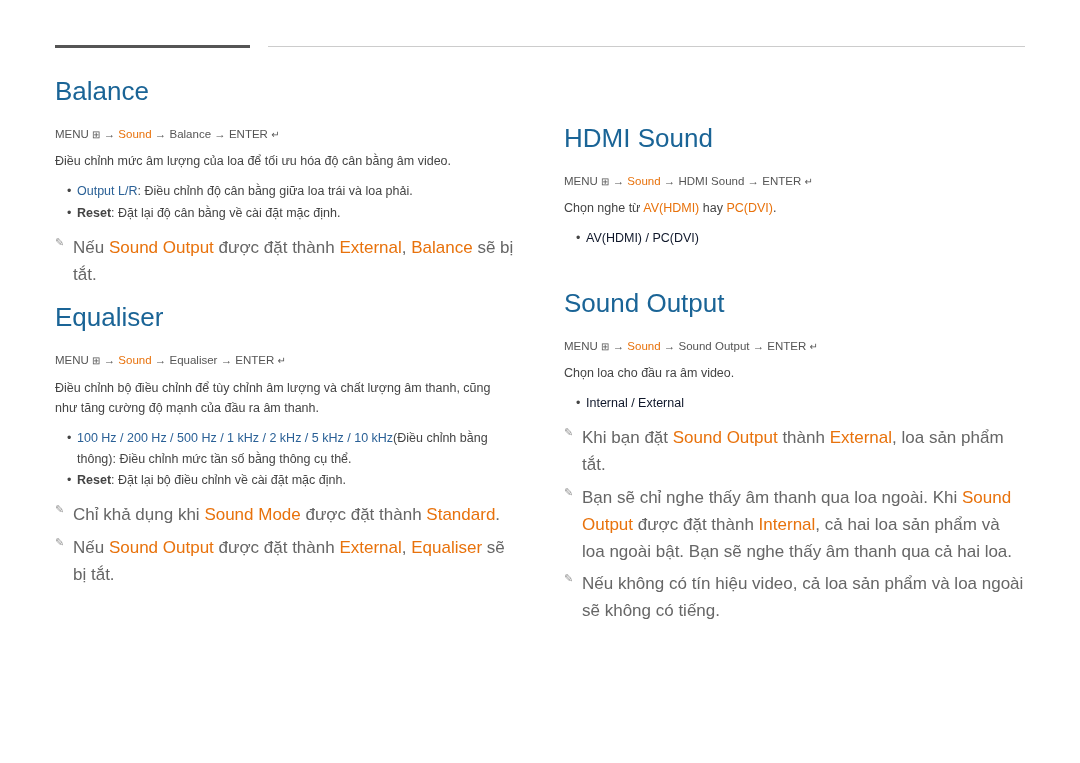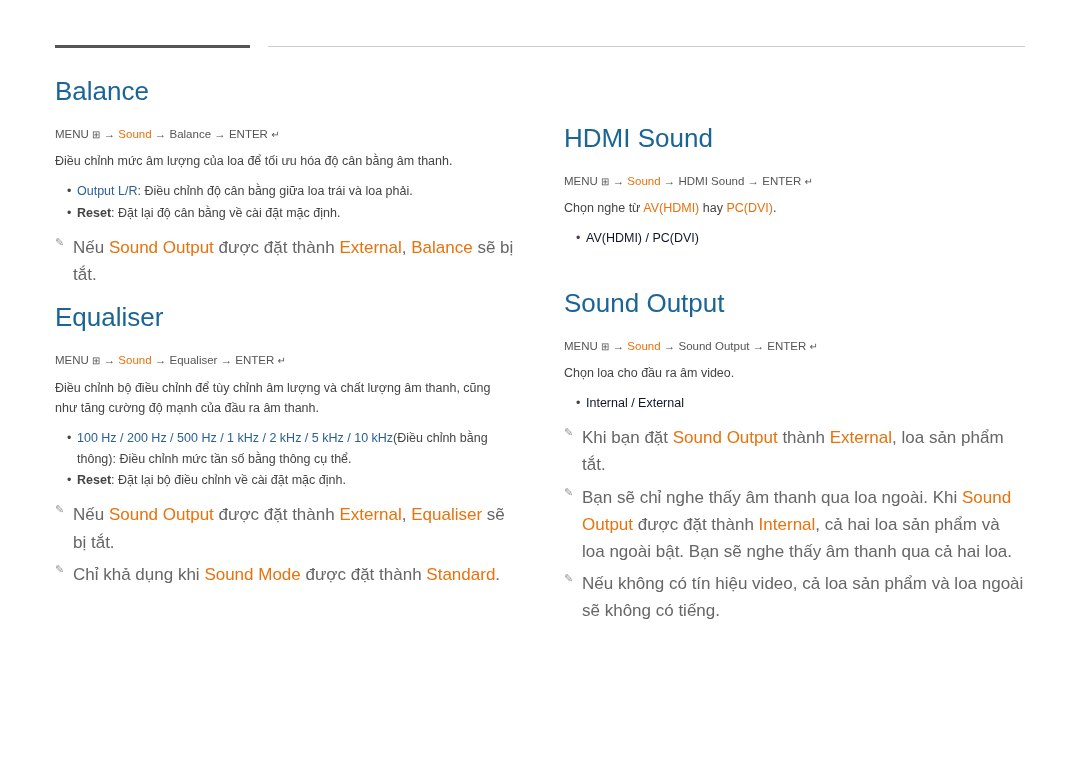--- a/index.html
+++ b/index.html
@@ -154,21 +154,21 @@
 
     <div class="col-left">
 
       <div>
         <h2 class="section-title">Balance</h2>
 
         <div class="menu-path">
           MENU <span style="font-size:10px;">⊞</span> → <span class="orange">Sound</span> → Balance → ENTER <span style="font-size:10px;">↵</span>
         </div>
 
-        <p class="desc-text">Điều chỉnh mức âm lượng của loa để tối ưu hóa độ cân bằng âm thanh.</p>
+        <p class="desc-text">Điều chỉnh mức âm lượng của loa để tối ưu hóa độ cân bằng âm video.</p>
 
         <ul class="bullet-list">
           <li>
             <span class="blue">Output L/R</span><span>: Điều chỉnh độ cân bằng giữa loa trái và loa phải.</span>
           </li>
           <li>
             <span style="font-weight:bold;">Reset</span><span>: Đặt lại độ cân bằng về cài đặt mặc định.</span>
           </li>
         </ul>
 
@@ -189,24 +189,24 @@
         <ul class="bullet-list">
           <li>
             <span class="blue">100 Hz / 200 Hz / 500 Hz / 1 kHz / 2 kHz / 5 kHz / 10 kHz</span><span>(Điều chỉnh bằng thông): Điều chỉnh mức tần số bằng thông cụ thể.</span>
           </li>
           <li>
             <span style="font-weight:bold;">Reset</span><span>: Đặt lại bộ điều chỉnh về cài đặt mặc định.</span>
           </li>
         </ul>
 
         <div class="note">
+          Chỉ khả dụng khi <span class="orange">Sound Mode</span> được đặt thành <span class="orange">Standard</span>.
+        </div>
+        <div class="note">
           Nếu <span class="orange">Sound Output</span> được đặt thành <span class="orange">External</span>, <span class="orange">Equaliser</span> sẽ bị tắt.
-        </div>
-        <div class="note">
-          Chỉ khả dụng khi <span class="orange">Sound Mode</span> được đặt thành <span class="orange">Standard</span>.
         </div>
       </div>
 
     </div>
 
     <div class="col-right">
 
       <div>
         <h2 class="section-title">HDMI Sound</h2>
 

